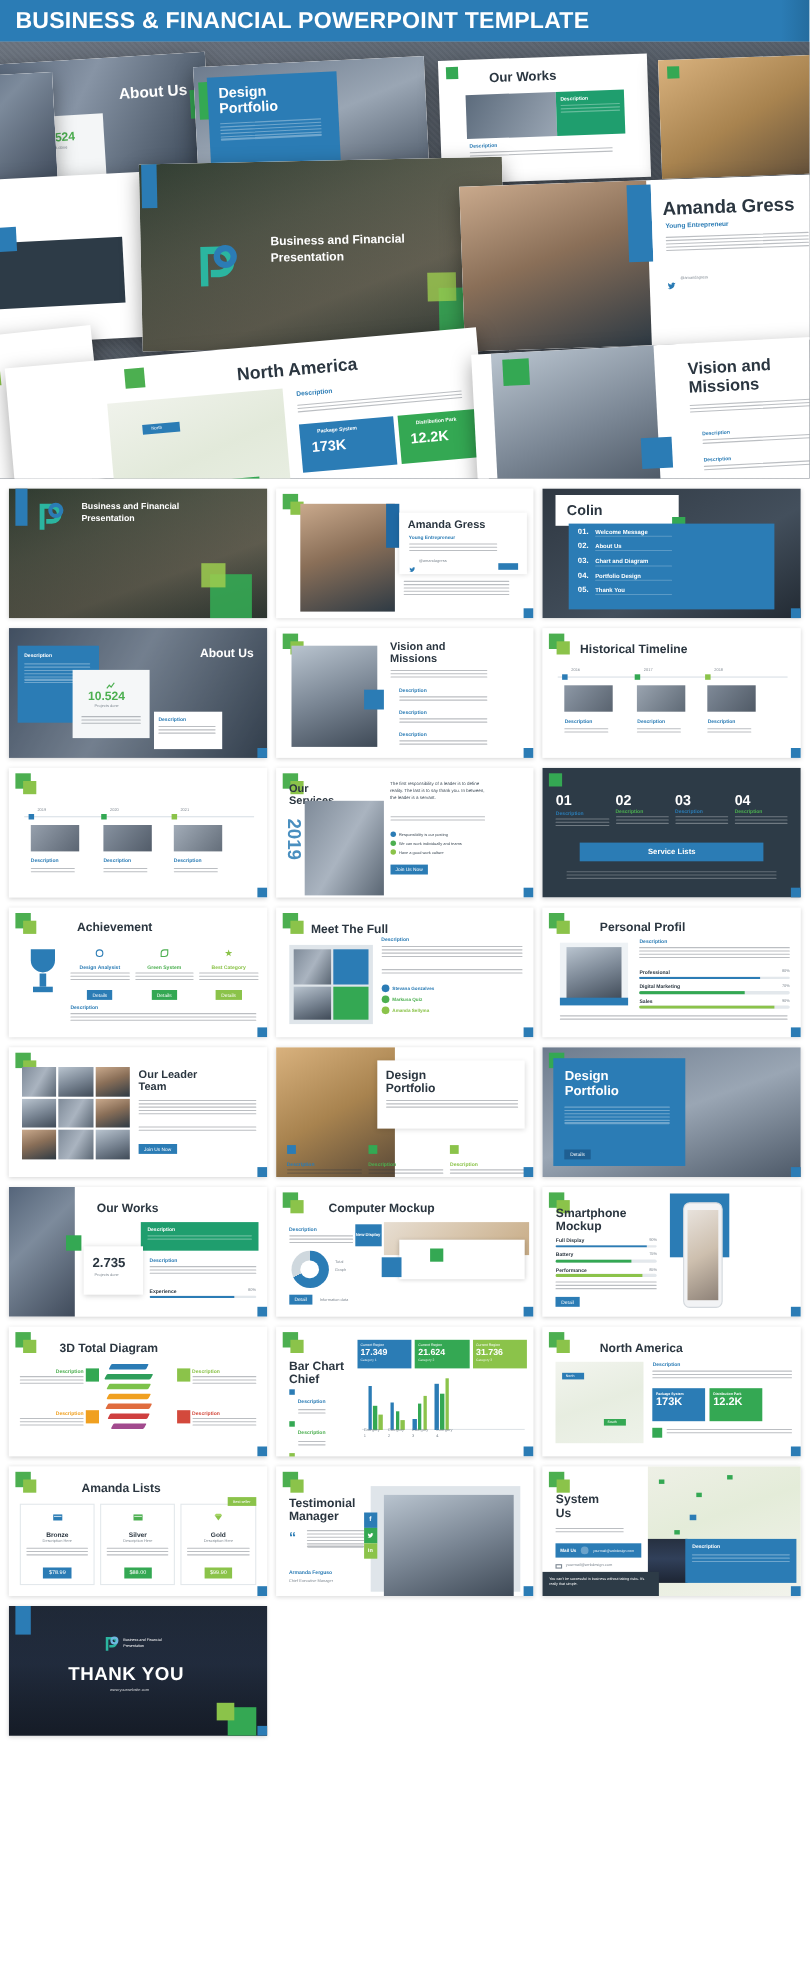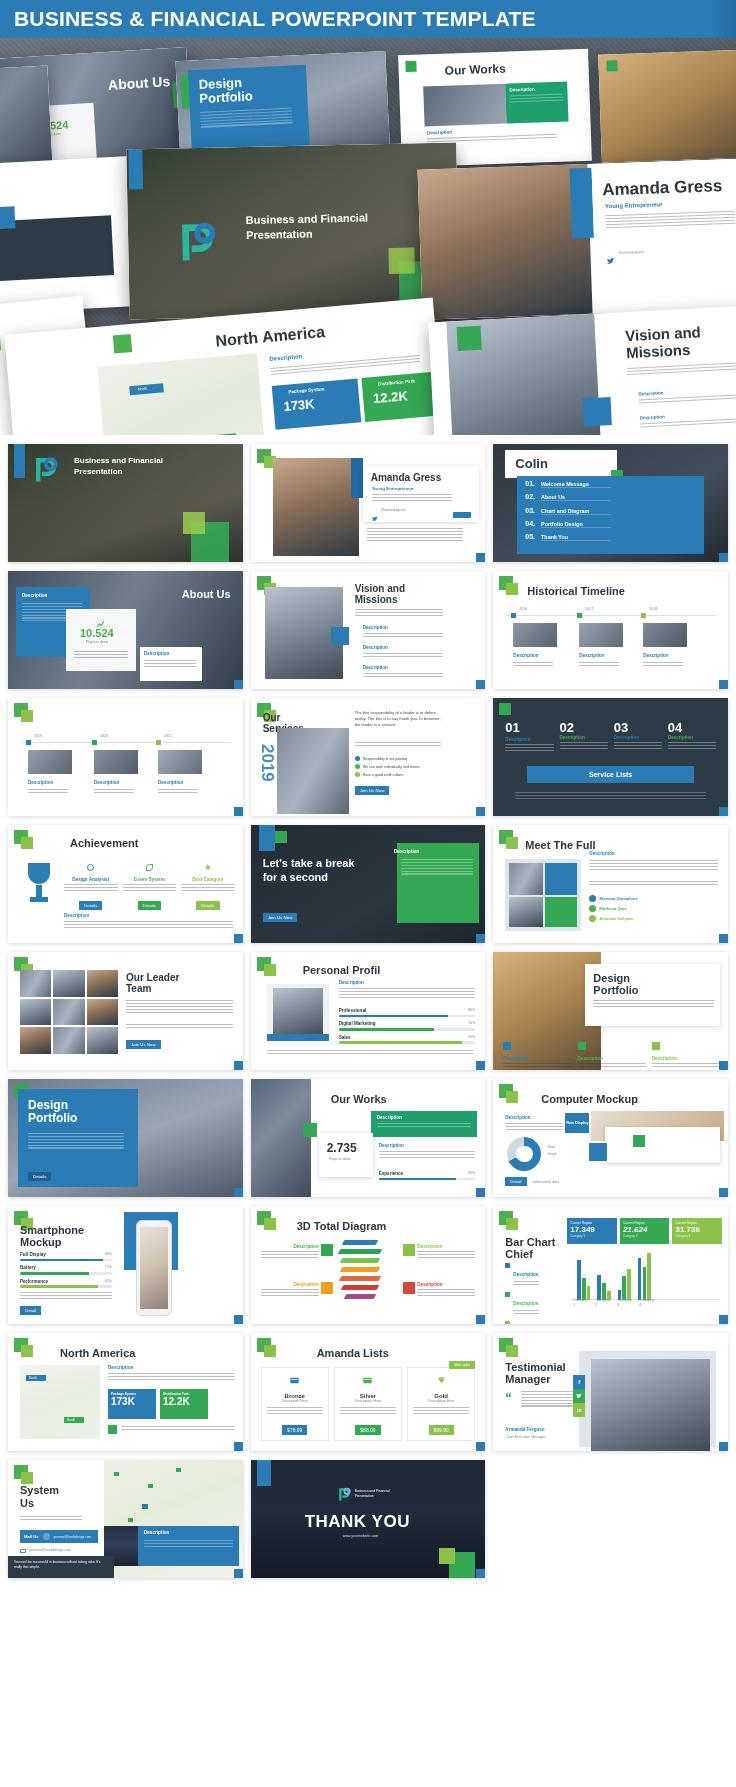--- a/index.html
+++ b/index.html
@@ -653,41 +653,20 @@
     </div>
     <div class="abs t-blue lbl" style="left:56px; top:88px;">Description</div>
     <div class="abs t-dark lines sm" style="left:56px; top:96px; right:10px;">
         <i></i>
         <i></i>
         <i></i>
       </div>
     <div class="corner-br"></div>
   </div>
 
-  <div class="card">
-    <div class="s-img ph-dark"></div>
-    <div class="abs" style="inset:0; background:rgba(26,34,42,.55);"></div>
-    <div class="abs blue" style="left:8px; top:0; width:16px; height:26px;"></div>
-    <div class="abs green" style="left:24px; top:6px; width:12px; height:12px;"></div>
-    <div class="abs t-white" style="left:12px; top:32px; width:96px; font-size:11px; font-weight:bold; line-height:1.25;">
-      <span>Let's take a break for a second</span>
-    </div>
-    <div class="abs green chip" style="left:12px; top:88px; background:#2b7cb5;">Join Us Now</div>
-    <div class="abs green" style="right:6px; top:18px; width:82px; height:80px;"></div>
-    <div class="abs t-white lbl" style="right:66px; top:24px;">Description</div>
-    <div class="abs t-white lines sm" style="right:12px; top:34px; width:72px;">
-        <i></i>
-        <i></i>
-        <i></i>
-        <i></i>
-        <i></i>
-        <i></i>
-      </div>
-    <div class="corner-br"></div>
-  </div>
 
   <div class="card">
     <div class="corner-g"></div>
       <div class="corner-g2"></div>
     <div class="abs t-dark" style="left:32px; top:14px; font-size:11px; font-weight:bold;">Meet The Full</div>
     <div class="abs" style="left:12px; top:34px; width:76px; height:72px; background:#dfe5ea;"></div>
     <div class="abs" style="left:16px; top:38px; width:34px; height:32px;">
         <div class="s-img ph-team"></div>
       </div>
     <div class="abs blue" style="left:52px; top:38px; width:32px; height:32px;"></div>
@@ -713,20 +692,72 @@
       </div>
       <div style="display:flex; align-items:center; gap:3px; margin-bottom:3px;">
         <span style="width:7px;height:7px;border-radius:50%;background:#4caf50;display:inline-block;"></span>
         <span class="t-green" style="font-size:4.2px;font-weight:bold;">Markusa Quiz</span>
       </div>
       <div style="display:flex; align-items:center; gap:3px;">
         <span style="width:7px;height:7px;border-radius:50%;background:#8bc34a;display:inline-block;"></span>
         <span style="font-size:4.2px;font-weight:bold;color:#8bc34a;">Amanda Sellyma</span>
       </div>
     </div>
+    <div class="corner-br"></div>
+  </div>
+
+  <div class="card">
+    <div class="corner-g"></div>
+      <div class="corner-g2"></div>
+    <div class="abs t-dark" style="left:52px; top:12px; font-size:11px; font-weight:bold;">Personal Profil</div>
+    <div class="abs" style="left:16px; top:32px; width:62px; height:56px; background:#eef2f5;"></div>
+    <div class="abs" style="left:22px; top:36px; width:50px; height:48px;">
+        <div class="s-img ph-man"></div>
+      </div>
+    <div class="abs blue" style="left:16px; top:82px; width:62px; height:7px;"></div>
+    <div class="abs t-blue lbl" style="left:88px; top:28px;">Description</div>
+    <div class="abs t-dark lines sm" style="left:88px; top:36px; right:10px;">
+        <i></i>
+        <i></i>
+        <i></i>
+        <i></i>
+      </div>
+    <div class="abs" style="left:88px; top:56px; right:10px;">
+      <div style="margin-bottom:4px;">
+        <div style="display:flex;justify-content:space-between;">
+          <span class="lbl t-dark">Professional</span>
+          <span class="micro">80%</span>
+        </div>
+        <div class="bar-track" style="margin-top:1.5px;">
+            <div class="bar-fill blue" style="width:80%"></div>
+          </div>
+      </div>
+      <div style="margin-bottom:4px;">
+        <div style="display:flex;justify-content:space-between;">
+          <span class="lbl t-dark">Digital Marketing</span>
+          <span class="micro">70%</span>
+        </div>
+        <div class="bar-track" style="margin-top:1.5px;">
+            <div class="bar-fill green" style="width:70%"></div>
+          </div>
+      </div>
+      <div>
+        <div style="display:flex;justify-content:space-between;">
+          <span class="lbl t-dark">Sales</span>
+          <span class="micro">90%</span>
+        </div>
+        <div class="bar-track" style="margin-top:1.5px;">
+            <div class="bar-fill" style="width:90%;background:#8bc34a;"></div>
+          </div>
+      </div>
+    </div>
+    <div class="abs t-dark lines sm" style="left:16px; top:98px; right:12px;">
+        <i></i>
+        <i></i>
+      </div>
     <div class="corner-br"></div>
   </div>
 
   <div class="card">
     <div class="corner-g"></div>
       <div class="corner-g2"></div>
     <div class="abs" style="left:12px; top:18px; width:98px; height:84px; display:grid; grid-template-columns:repeat(3,1fr); grid-template-rows:repeat(3,1fr); gap:2px;">
       <div class="ph-team"></div>
       <div class="ph-man"></div>
       <div class="ph-woman"></div>
@@ -747,72 +778,20 @@
       </div>
     <div class="abs t-dark lines sm" style="left:118px; top:72px; right:10px;">
         <i></i>
         <i></i>
       </div>
     <div class="abs blue chip" style="left:118px; top:88px;">Join Us Now</div>
     <div class="corner-br"></div>
   </div>
 
   <div class="card">
-    <div class="corner-g"></div>
-      <div class="corner-g2"></div>
-    <div class="abs t-dark" style="left:52px; top:12px; font-size:11px; font-weight:bold;">Personal Profil</div>
-    <div class="abs" style="left:16px; top:32px; width:62px; height:56px; background:#eef2f5;"></div>
-    <div class="abs" style="left:22px; top:36px; width:50px; height:48px;">
-        <div class="s-img ph-man"></div>
-      </div>
-    <div class="abs blue" style="left:16px; top:82px; width:62px; height:7px;"></div>
-    <div class="abs t-blue lbl" style="left:88px; top:28px;">Description</div>
-    <div class="abs t-dark lines sm" style="left:88px; top:36px; right:10px;">
-        <i></i>
-        <i></i>
-        <i></i>
-        <i></i>
-      </div>
-    <div class="abs" style="left:88px; top:56px; right:10px;">
-      <div style="margin-bottom:4px;">
-        <div style="display:flex;justify-content:space-between;">
-          <span class="lbl t-dark">Professional</span>
-          <span class="micro">80%</span>
-        </div>
-        <div class="bar-track" style="margin-top:1.5px;">
-            <div class="bar-fill blue" style="width:80%"></div>
-          </div>
-      </div>
-      <div style="margin-bottom:4px;">
-        <div style="display:flex;justify-content:space-between;">
-          <span class="lbl t-dark">Digital Marketing</span>
-          <span class="micro">70%</span>
-        </div>
-        <div class="bar-track" style="margin-top:1.5px;">
-            <div class="bar-fill green" style="width:70%"></div>
-          </div>
-      </div>
-      <div>
-        <div style="display:flex;justify-content:space-between;">
-          <span class="lbl t-dark">Sales</span>
-          <span class="micro">90%</span>
-        </div>
-        <div class="bar-track" style="margin-top:1.5px;">
-            <div class="bar-fill" style="width:90%;background:#8bc34a;"></div>
-          </div>
-      </div>
-    </div>
-    <div class="abs t-dark lines sm" style="left:16px; top:98px; right:12px;">
-        <i></i>
-        <i></i>
-      </div>
-    <div class="corner-br"></div>
-  </div>
-
-  <div class="card">
     <div class="abs" style="left:0; top:0; width:108px; bottom:0;">
         <div class="s-img ph-warm"></div>
       </div>
     <div class="abs" style="left:92px; top:12px; right:8px; height:62px; background:#fff; box-shadow:0 1px 5px rgba(0,0,0,.16);"></div>
     <div class="abs t-dark" style="left:100px; top:20px; font-size:11px; font-weight:bold; width:62px; line-height:1.1;">Design Portfolio</div>
     <div class="abs t-dark lines sm" style="left:100px; top:48px; right:14px;">
         <i></i>
         <i></i>
         <i></i>
       </div>
@@ -1021,21 +1000,21 @@
   <div class="card">
     <div class="corner-g"></div>
       <div class="corner-g2"></div>
     <div class="abs t-dark" style="left:12px; top:30px; font-size:11px; font-weight:bold; width:58px; line-height:1.1;">Bar Chart Chief</div>
     <div class="abs" style="left:74px; top:12px; right:6px; display:flex; gap:3px; height:26px;">
       <div class="blue" style="flex:1; padding:3px;">
         <div class="t-white" style="font-size:3.2px;">Current Region</div>
         <div class="t-white" style="font-size:8px;font-weight:bold;">17.349</div>
         <div class="t-white" style="font-size:3px;opacity:.8;">Category 1</div>
       </div>
-      <div class="green" style="flex:1; padding:3px;font-style:italic;">
+      <div class="green" style="flex:1; padding:3px;">
         <div class="t-white" style="font-size:3.2px;">Current Region</div>
         <div class="t-white" style="font-size:8px;font-weight:bold;">21.624</div>
         <div class="t-white" style="font-size:3px;opacity:.8;">Category 2</div>
       </div>
       <div style="flex:1; padding:3px; background:#8bc34a;">
         <div class="t-white" style="font-size:3.2px;">Current Region</div>
         <div class="t-white" style="font-size:8px;font-weight:bold;">31.736</div>
         <div class="t-white" style="font-size:3px;opacity:.8;">Category 3</div>
       </div>
     </div>

